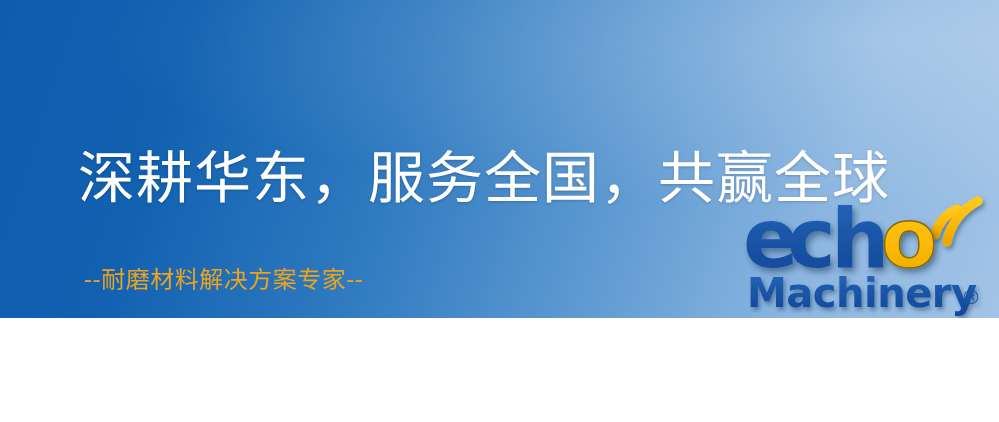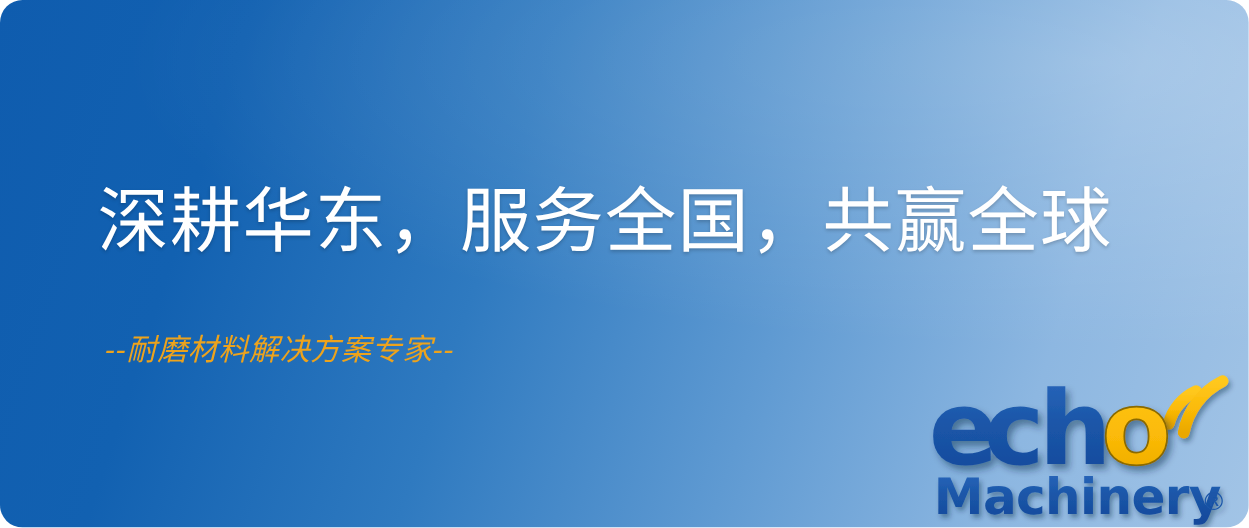--- a/index.html
+++ b/index.html
@@ -5,33 +5,32 @@
 <style>
   html, body {
     margin: 0;
     padding: 0;
     background: #ffffff;
   }
 
   .banner {
     position: relative;
     width: 999px;
-    height: 422px;
+    height: 318px;
     overflow: hidden;
     font-family: "Liberation Sans", sans-serif;
     
     background:
       linear-gradient(108deg,
         #0f5cae 0%,
         #1261b1 18%,
         #2f7ac0 40%,
         #5f9ad2 62%,
         #8db7e1 82%,
         #a2c4e6 100%);
-    border-radius: 18px;
   }
 
   
   .banner::after {
     content: "";
     position: absolute;
     inset: 0;
     background:
       radial-gradient(130% 90% at 88% 12%, rgba(255,255,255,0.22) 0%, rgba(255,255,255,0.0) 60%);
     pointer-events: none;
@@ -61,21 +60,20 @@
     top: 268px;
     margin: 0;
     color: #eda31c;
     font-family: "DejaVu Serif", "Liberation Serif", serif;
     font-size: 24px;
     font-weight: 400;
     line-height: 1;
     letter-spacing: 0.5px;
     white-space: nowrap;
     z-index: 3;
-    font-style: italic;
   }
 
   
   .logo {
     position: absolute;
     right: 2px;
     bottom: 0px;
     width: 258px;
     height: 130px;
     z-index: 4;

